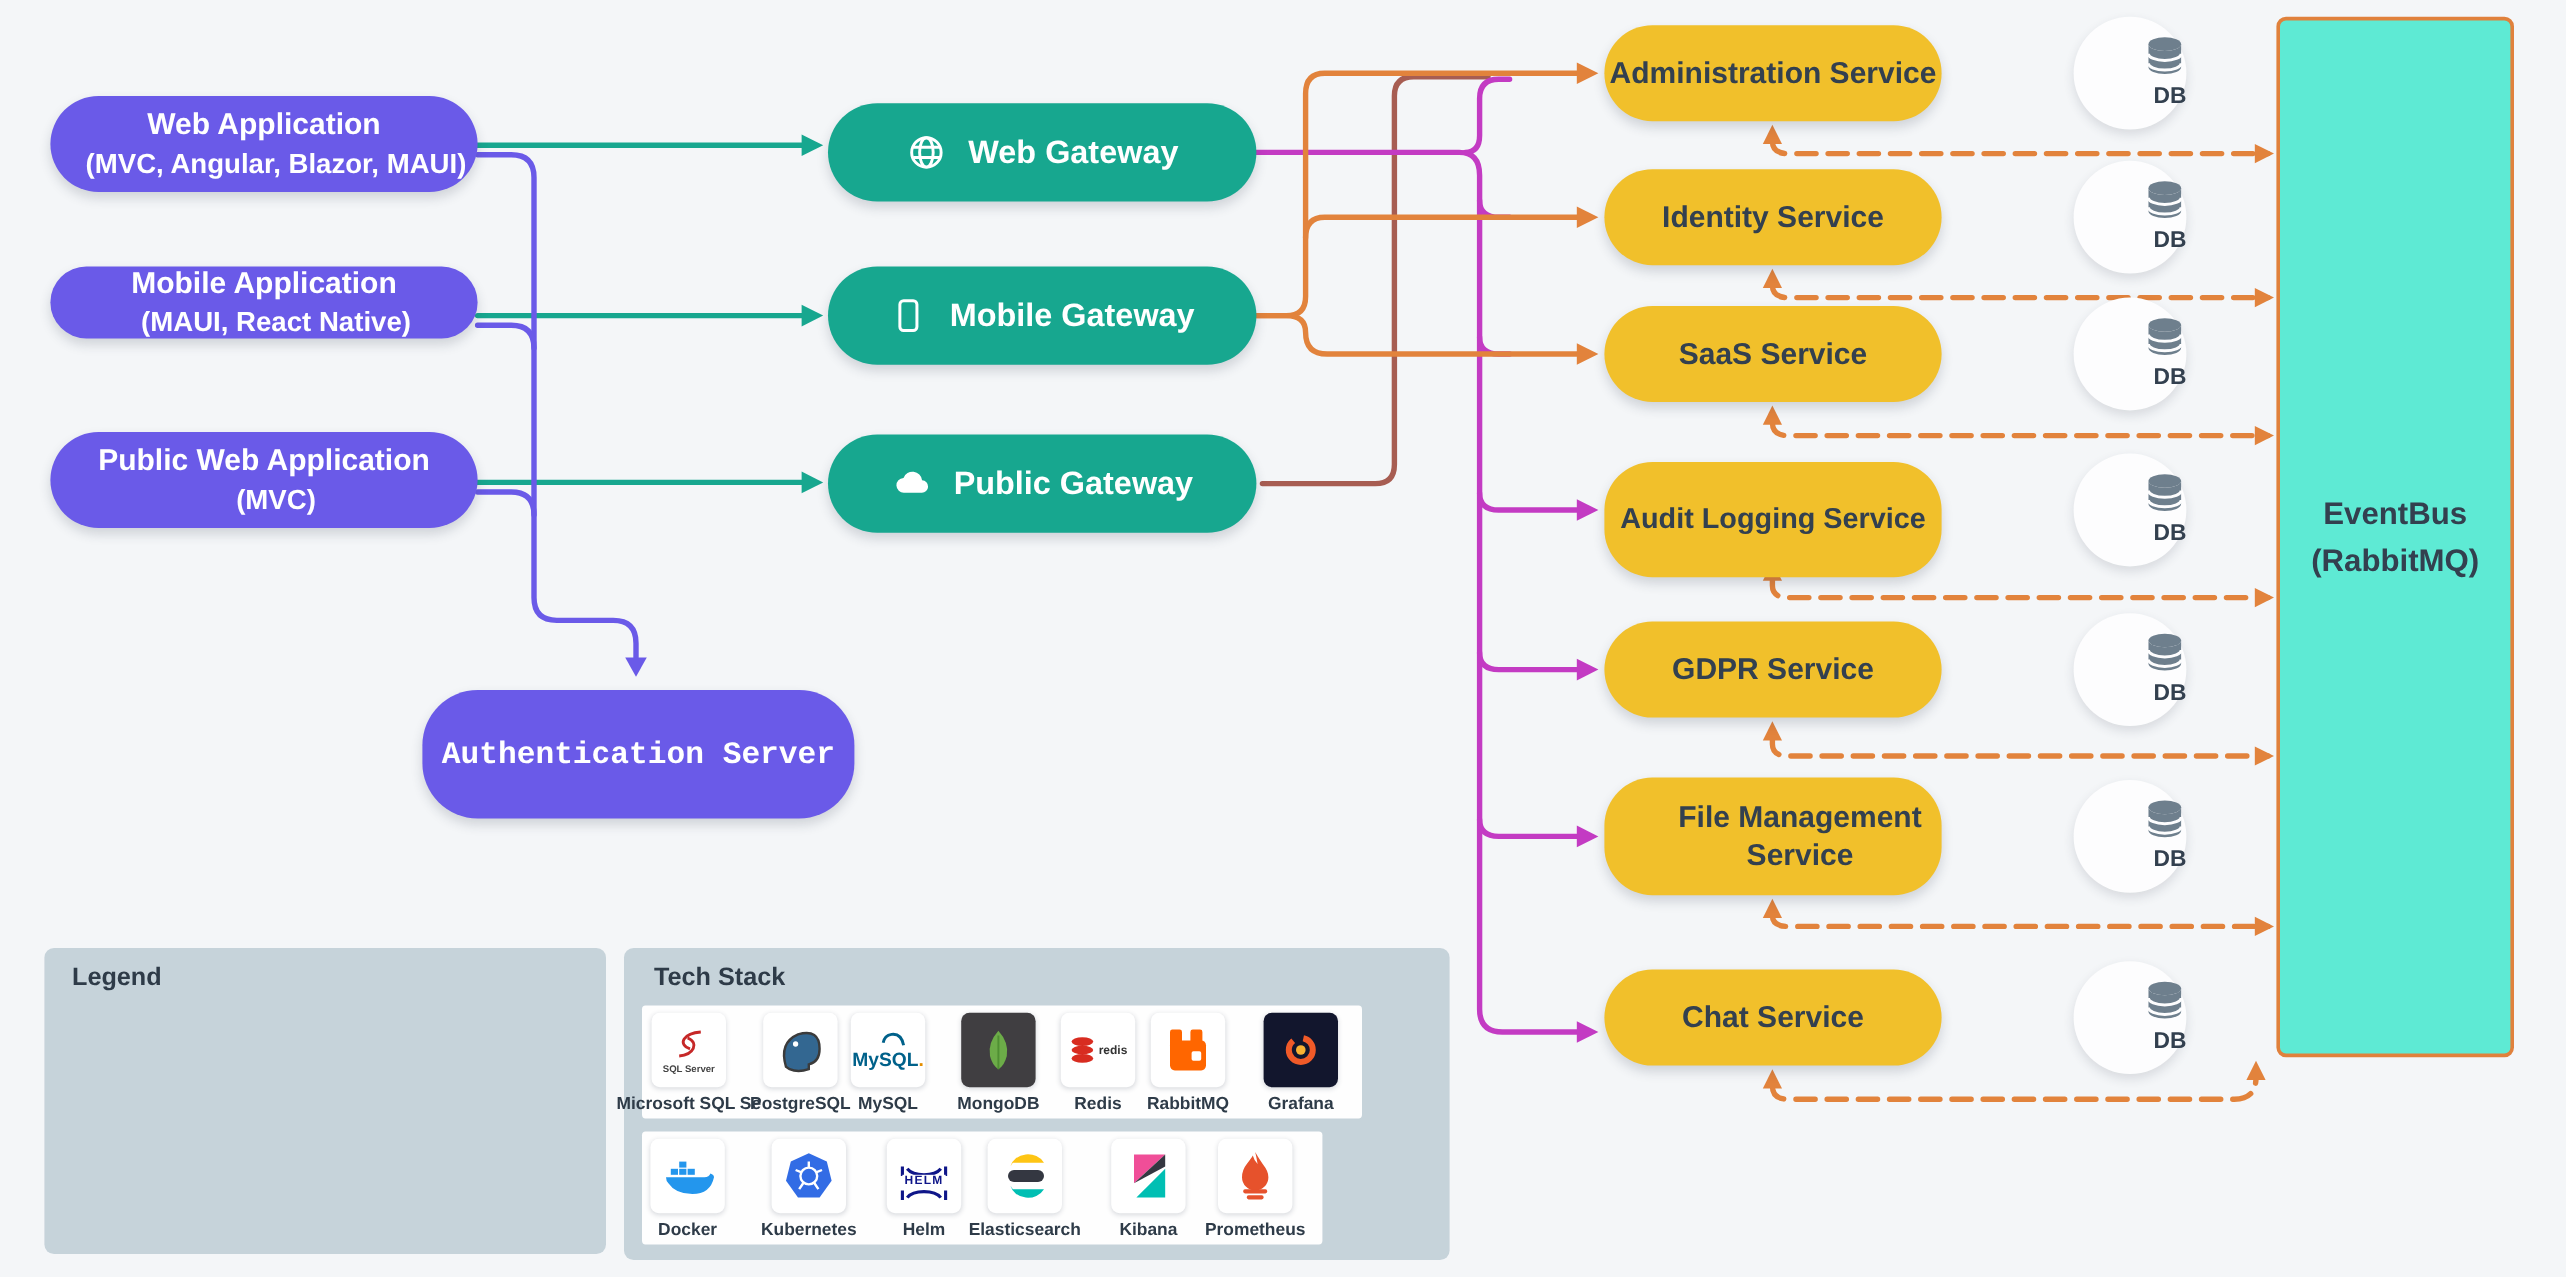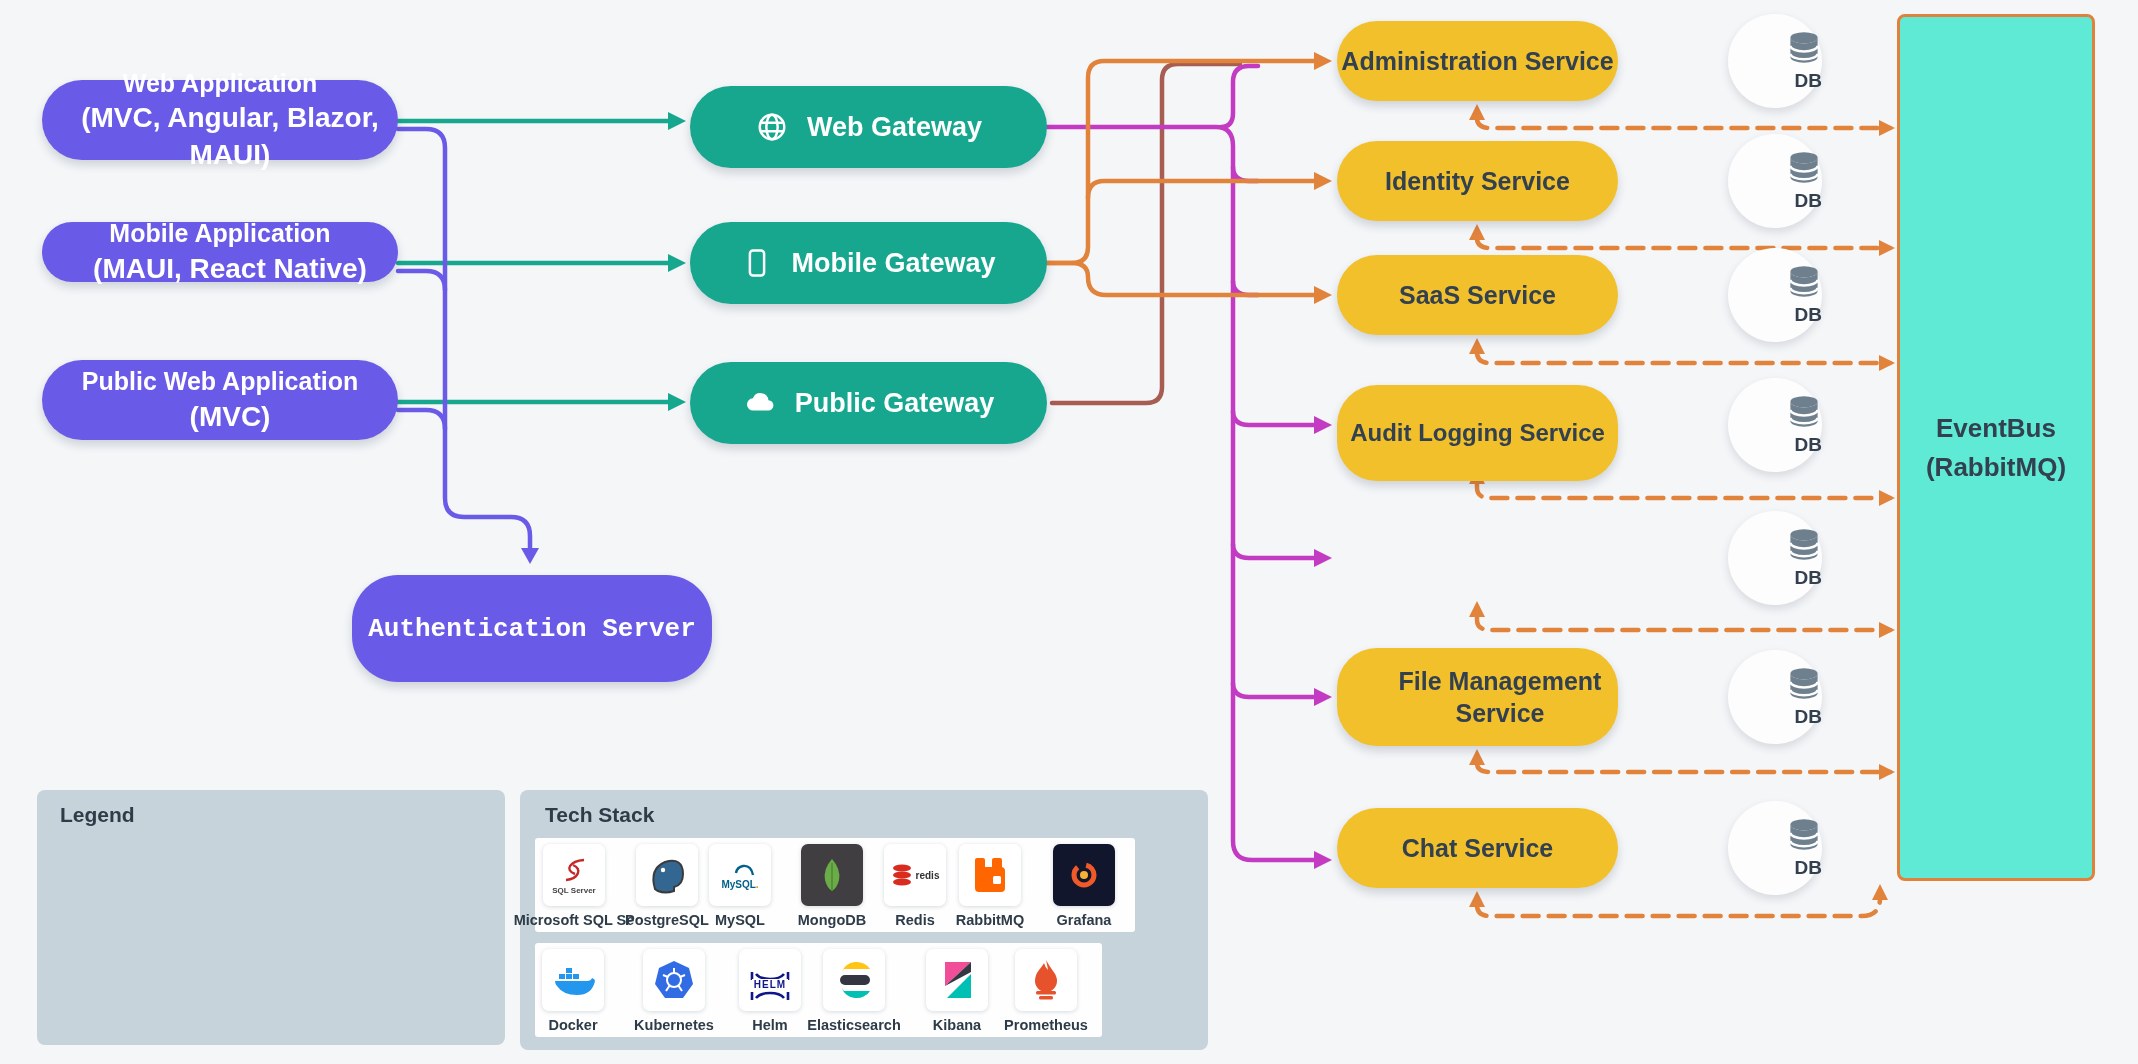--- a/index.html
+++ b/index.html
@@ -11,21 +11,21 @@
   }
   #stage{position:absolute;inset:0;width:2138px;height:1064px;}
   svg.wires{position:absolute;left:0;top:0;z-index:1;}
   .node{
     position:absolute;z-index:2;display:flex;flex-direction:column;
     align-items:center;justify-content:center;text-align:center;
     font-weight:bold;box-shadow:0 5px 10px rgba(40,50,70,.18);
   }
   .app{background:#6a5ae8;color:#fff;border-radius:40px;}
   .app .l1{font-size:25px;line-height:1.35;}
-  .app .l2{font-size:28px;line-height:1.3;margin-left:20px;}
+  .app .l2{font-size:23px;line-height:1.3;margin-left:20px;}
   .gw{background:#17a78f;color:#fff;border-radius:41px;flex-direction:row;gap:18px;font-size:27px;}
   .svc{background:#f1c02b;color:#33404f;border-radius:40px;font-size:25px;white-space:nowrap;}
   .svc .l1,.svc .l2{line-height:1.3;white-space:nowrap;margin-left:45px;}
   .auth{background:#6a5ae8;color:#fff;border-radius:46px;font-size:26px;}
   .dbwrap{
     position:absolute;z-index:2;width:94px;height:94px;border-radius:50%;
     background:#fdfdfe;box-shadow:0 4px 9px rgba(40,50,70,.14);
     display:flex;flex-direction:column;align-items:flex-end;justify-content:center;
   }
   .dbwrap .dbtxt{font-size:19px;font-weight:bold;margin-top:1px;}
@@ -194,20 +194,23 @@
   </div>
   <div class="node svc" style="left:1337px;top:141px;width:281px;height:80px;">
     <span>Identity Service</span>
   </div>
   <div class="node svc" style="left:1337px;top:255px;width:281px;height:80px;">
     <span>SaaS Service</span>
   </div>
   <div class="node svc" style="left:1337px;top:385px;width:281px;height:96px;font-size:24px;">
     <span>Audit Logging Service</span>
   </div>
+  <div class="node svc" style="left:1337px;top:518px;width:281px;height:80px;">
+    <span>GDPR Service</span>
+  </div>
   <div class="node svc" style="left:1337px;top:648px;width:281px;height:98px;">
     <span class="l1">File Management</span>
     <span class="l2">Service</span>
   </div>
   <div class="node svc" style="left:1337px;top:808px;width:281px;height:80px;">
     <span>Chat Service</span>
   </div>
 
   <div class="dbwrap" style="left:1728px;top:14px;">
     <span><svg width="36" height="34" viewBox="0 0 30 30">
@@ -338,21 +341,21 @@
             <path d="M10 36 Q4 16 20 9 Q38 4 38 21 Q38 32 29 34 L29 38 Q20 41 13 38 Z" fill="#336791" stroke="#3b3b3b" stroke-width="2"></path>
             <circle cx="18" cy="17" r="2.2" fill="#fff"></circle>
           </svg>
       </div>
       <span class="tile-label" style="left:62px;top:74px;">PostgreSQL</span>
 
       <div class="tile" style="left:174px;top:6px;">
         <svg width="34" height="18" viewBox="0 0 34 18">
             <path d="M30 14 Q28 4 20 5 Q14 6 13 12" fill="none" stroke="#00618a" stroke-width="2.4"></path>
           </svg>
-        <span class="glyphtxt" style="font-size:10px;color:#00618a;"><span>MySQL</span><span style="color:#e48e00;">.</span></span>
+        <span class="glyphtxt" style="font-size:16px;color:#00618a;"><span>MySQL</span><span style="color:#e48e00;">.</span></span>
       </div>
       <span class="tile-label" style="left:135px;top:74px;">MySQL</span>
 
       <div class="tile" style="left:266px;top:6px;background:#403e41;">
         <svg width="44" height="44" viewBox="0 0 44 44">
             <path d="M22 6 Q31 16 29 27 Q27 35 22 38 Q17 35 15 27 Q13 16 22 6 Z" fill="#6cac48"></path>
             <path d="M22 10 V38" stroke="#4f8f33" stroke-width="1.6"></path>
           </svg>
       </div>
       <span class="tile-label" style="left:227px;top:74px;">MongoDB</span>

